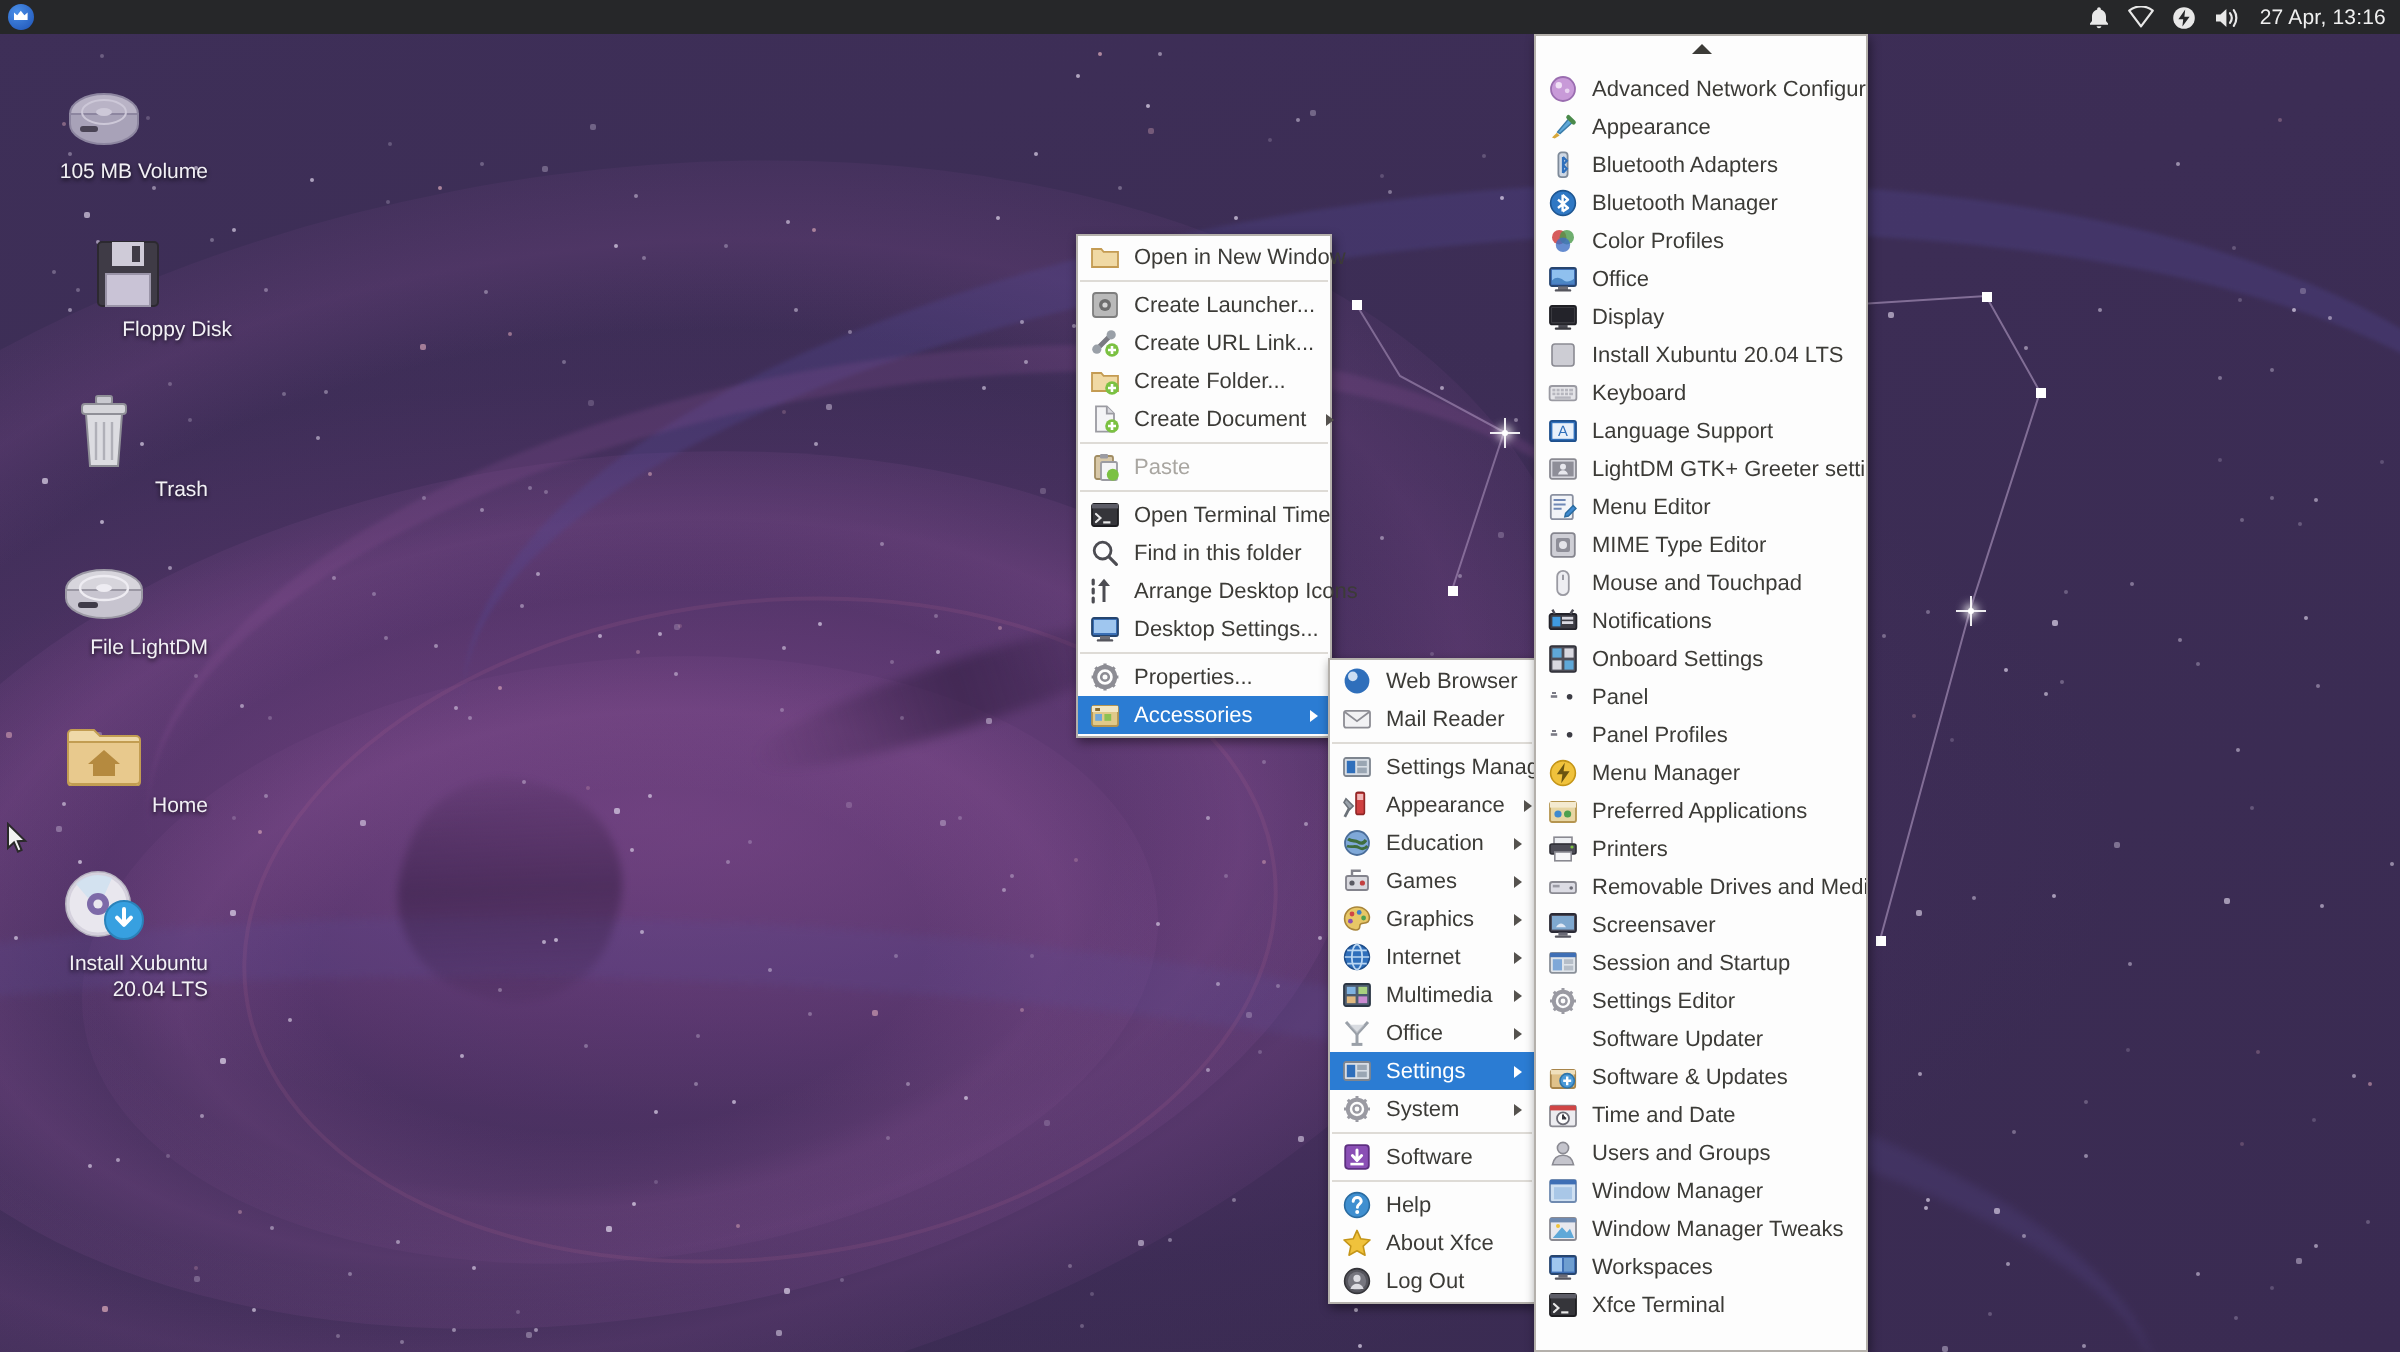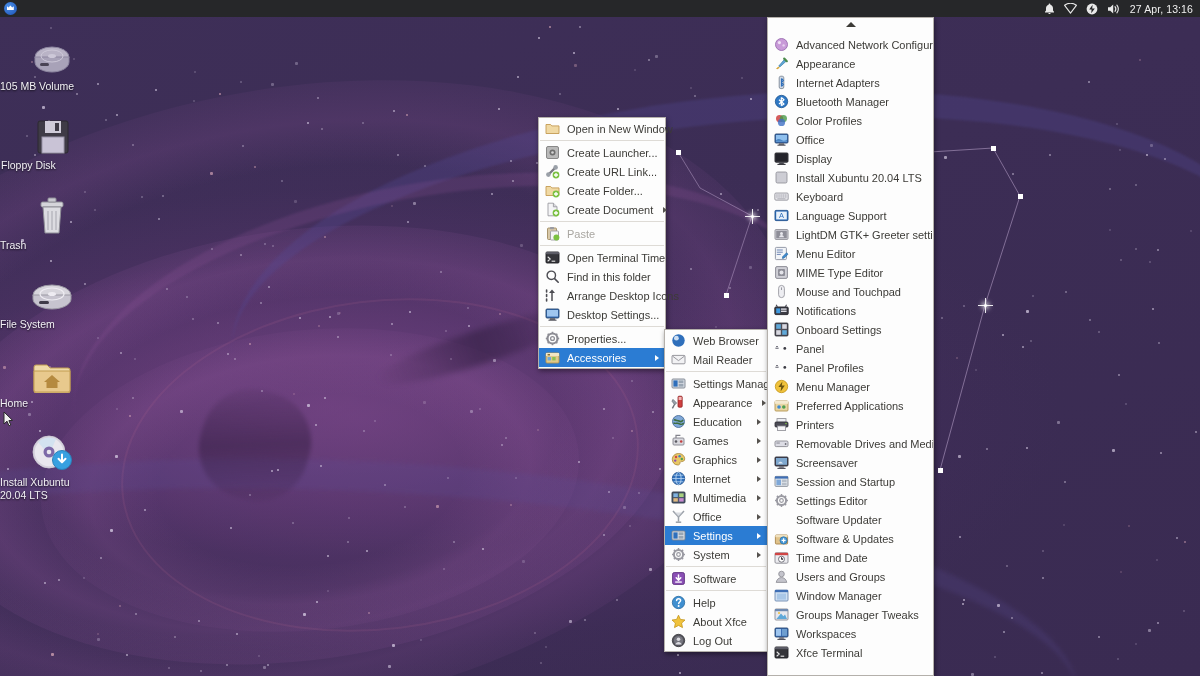--- a/index.html
+++ b/index.html
@@ -58,21 +58,21 @@
   #panel .left{ display:flex; align-items:center; padding-left:4px; }
   #panel .right{ margin-left:auto; display:flex; align-items:center; gap:9px; padding-right:7px; }
   .whisker{ width:13px; height:13px; border-radius:50%;
     background:radial-gradient(circle at 35% 30%, #4a8fe8, #1d52b5);
     display:flex; align-items:center; justify-content:center; }
   .whisker svg{ display:block; }
   .tray-ic{ display:flex; align-items:center; }
   .clock{ font-size:10.5px; color:#f0f0f0; letter-spacing:.1px; }
 
   
-  .dicon{ position:absolute; width:104px; text-align:left; }
+  .dicon{ position:absolute; width:104px; text-align:right; }
   .dicon .glyph{ height:44px; display:flex; align-items:flex-end; justify-content:center; }
   .dicon .lbl{ margin-top:4px; font-size:10.5px; color:#f2f0f5; line-height:12.5px;
     text-shadow:0 1px 2px rgba(0,0,0,.75); }
 
   
   .menu{ position:absolute; background:#fdfdfd; border:1px solid #b4b0ab;
     box-shadow:1px 2px 5px rgba(0,0,0,.45); z-index:50; padding:1px 0;
     font-size:11px; color:#3c3b37; }
   .mi{ display:flex; align-items:center; height:19px; padding:0 6px 0 5px;
     white-space:nowrap; position:relative; }
@@ -510,21 +510,21 @@
           <path d="M3 17v5c0 5.5 7.6 10 17 10s17-4.5 17-10v-5z" fill="#a8a2b8" stroke="#8d86a0" stroke-width="1"></path>
           <ellipse cx="20" cy="16" rx="11" ry="6" fill="none" stroke="#cdc8d8" stroke-width="1"></ellipse>
           <ellipse cx="20" cy="16" rx="4" ry="2" fill="#cdc8d8"></ellipse>
           <rect x="8" y="23" width="9" height="3" rx="1.5" fill="#4a4455"></rect>
         </svg>
       </div>
       <div class="lbl">
         <div>105 MB Volume</div>
       </div>
     </div>
-    <div class="dicon" style="left: 1px; top: 111px;">
+    <div class="dicon" style="left: 12px; top: 111px;">
       <div class="glyph">
         <svg width="34" height="36" viewBox="0 0 34 36">
           <rect x="2" y="2" width="30" height="32" rx="2" fill="#3f3b46" stroke="#2c2930" stroke-width="1"></rect>
           <rect x="9" y="2" width="16" height="12" fill="#cfcbd8"></rect>
           <rect x="19" y="4" width="4" height="8" fill="#3f3b46"></rect>
           <rect x="6" y="18" width="22" height="16" fill="#c9c3d6" stroke="#9a94a8" stroke-width="1"></rect>
         </svg>
       </div>
       <div class="lbl">
         <div>Floppy Disk</div>
@@ -547,21 +547,21 @@
       <div class="glyph">
         <svg width="44" height="34" viewBox="0 0 44 34">
           <ellipse cx="22" cy="15" rx="19" ry="10" fill="#d7d5dc" stroke="#9b98a4" stroke-width="1"></ellipse>
           <path d="M3 15v4c0 5.5 8.5 10 19 10s19-4.5 19-10v-4z" fill="#c7c4cf" stroke="#9b98a4" stroke-width="1"></path>
           <ellipse cx="22" cy="14" rx="12" ry="6" fill="none" stroke="#eeecf2" stroke-width="1.2"></ellipse>
           <ellipse cx="22" cy="14" rx="4" ry="2" fill="#eeecf2"></ellipse>
           <rect x="9" y="21" width="10" height="3" rx="1.5" fill="#3f3b48"></rect>
         </svg>
       </div>
       <div class="lbl">
-        <div>File System</div>
+        <div>File LightDM</div>
       </div>
     </div>
     <div class="dicon" style="left: 0px; top: 349px;">
       <div class="glyph">
         <svg width="38" height="32" viewBox="0 0 38 32">
           <path d="M1 6a2 2 0 0 1 2-2h11l3 3h18a2 2 0 0 1 2 2v21a2 2 0 0 1-2 2H3a2 2 0 0 1-2-2z" fill="#efd9a8" stroke="#c29d52" stroke-width="1"></path>
           <path d="M1 10h36v19a2 2 0 0 1-2 2H3a2 2 0 0 1-2-2z" fill="#e8c98d" stroke="#c29d52" stroke-width="1"></path>
           <path d="M19 14 L27 21 H24.5 V27 H13.5 V21 H11 Z" fill="#b58a3f"></path>
         </svg>
       </div>
@@ -942,21 +942,21 @@
       </span>
       <span class="tx">Appearance</span>
     </div>
     <div class="mi">
       <span class="ic">
         <svg width="15" height="15" viewBox="0 0 15 15">
           <rect x="5.2" y="1.2" width="4.6" height="12.4" rx="1.6" fill="#cfd8e4" stroke="#7e8a99" stroke-width=".9"></rect>
           <path d="M7.5 3.5 v8 M7.5 3.5 L9.4 5.4 L7.5 7.4 M7.5 7.4 L9.4 9.4 L7.5 11.4" fill="none" stroke="#2f6fbb" stroke-width="1.1"></path>
         </svg>
       </span>
-      <span class="tx">Internet Adapters</span>
+      <span class="tx">Bluetooth Adapters</span>
     </div>
     <div class="mi">
       <span class="ic">
         <svg width="15" height="15" viewBox="0 0 15 15">
           <circle cx="7.5" cy="7.5" r="6.2" fill="#2f78c4" stroke="#1e5590" stroke-width=".8"></circle>
           <path d="M7.3 3.4 v8.4 M7.3 3.4 L10 5.8 L5 10 M5 5.8 L10 10 L7.3 11.8" fill="none" stroke="#fff" stroke-width="1.2" stroke-linejoin="round"></path>
         </svg>
       </span>
       <span class="tx">Bluetooth Manager</span>
     </div>
@@ -1242,21 +1242,21 @@
     </div>
     <div class="mi">
       <span class="ic">
         <svg width="15" height="15" viewBox="0 0 15 15">
           <rect x="1" y="2" width="13" height="11" rx="1" fill="#e8e8ee" stroke="#8a8a92" stroke-width=".9"></rect>
           <rect x="1" y="2" width="13" height="2.2" fill="#6f8ab0"></rect>
           <path d="M2.4 12 L7 6.6 L9.4 9.2 L11 7.4 L13 12 Z" fill="#5fa8d8"></path>
           <circle cx="5" cy="6" r="1" fill="#f0c23c"></circle>
         </svg>
       </span>
-      <span class="tx">Groups Manager Tweaks</span>
+      <span class="tx">Window Manager Tweaks</span>
     </div>
     <div class="mi">
       <span class="ic">
         <svg width="15" height="15" viewBox="0 0 15 15">
           <rect x="1" y="2" width="13" height="9" rx="1" fill="#3f6fb5" stroke="#27456f" stroke-width=".9"></rect>
           <rect x="2" y="3" width="5" height="6.8" fill="#9fc6ef"></rect>
           <rect x="8" y="3" width="5" height="6.8" fill="#6e9ed0"></rect>
           <rect x="5.2" y="11.2" width="4.6" height="1.6" fill="#6a6a76"></rect>
           <rect x="3.4" y="12.8" width="8.2" height="1.1" rx=".5" fill="#55555f"></rect>
         </svg>

